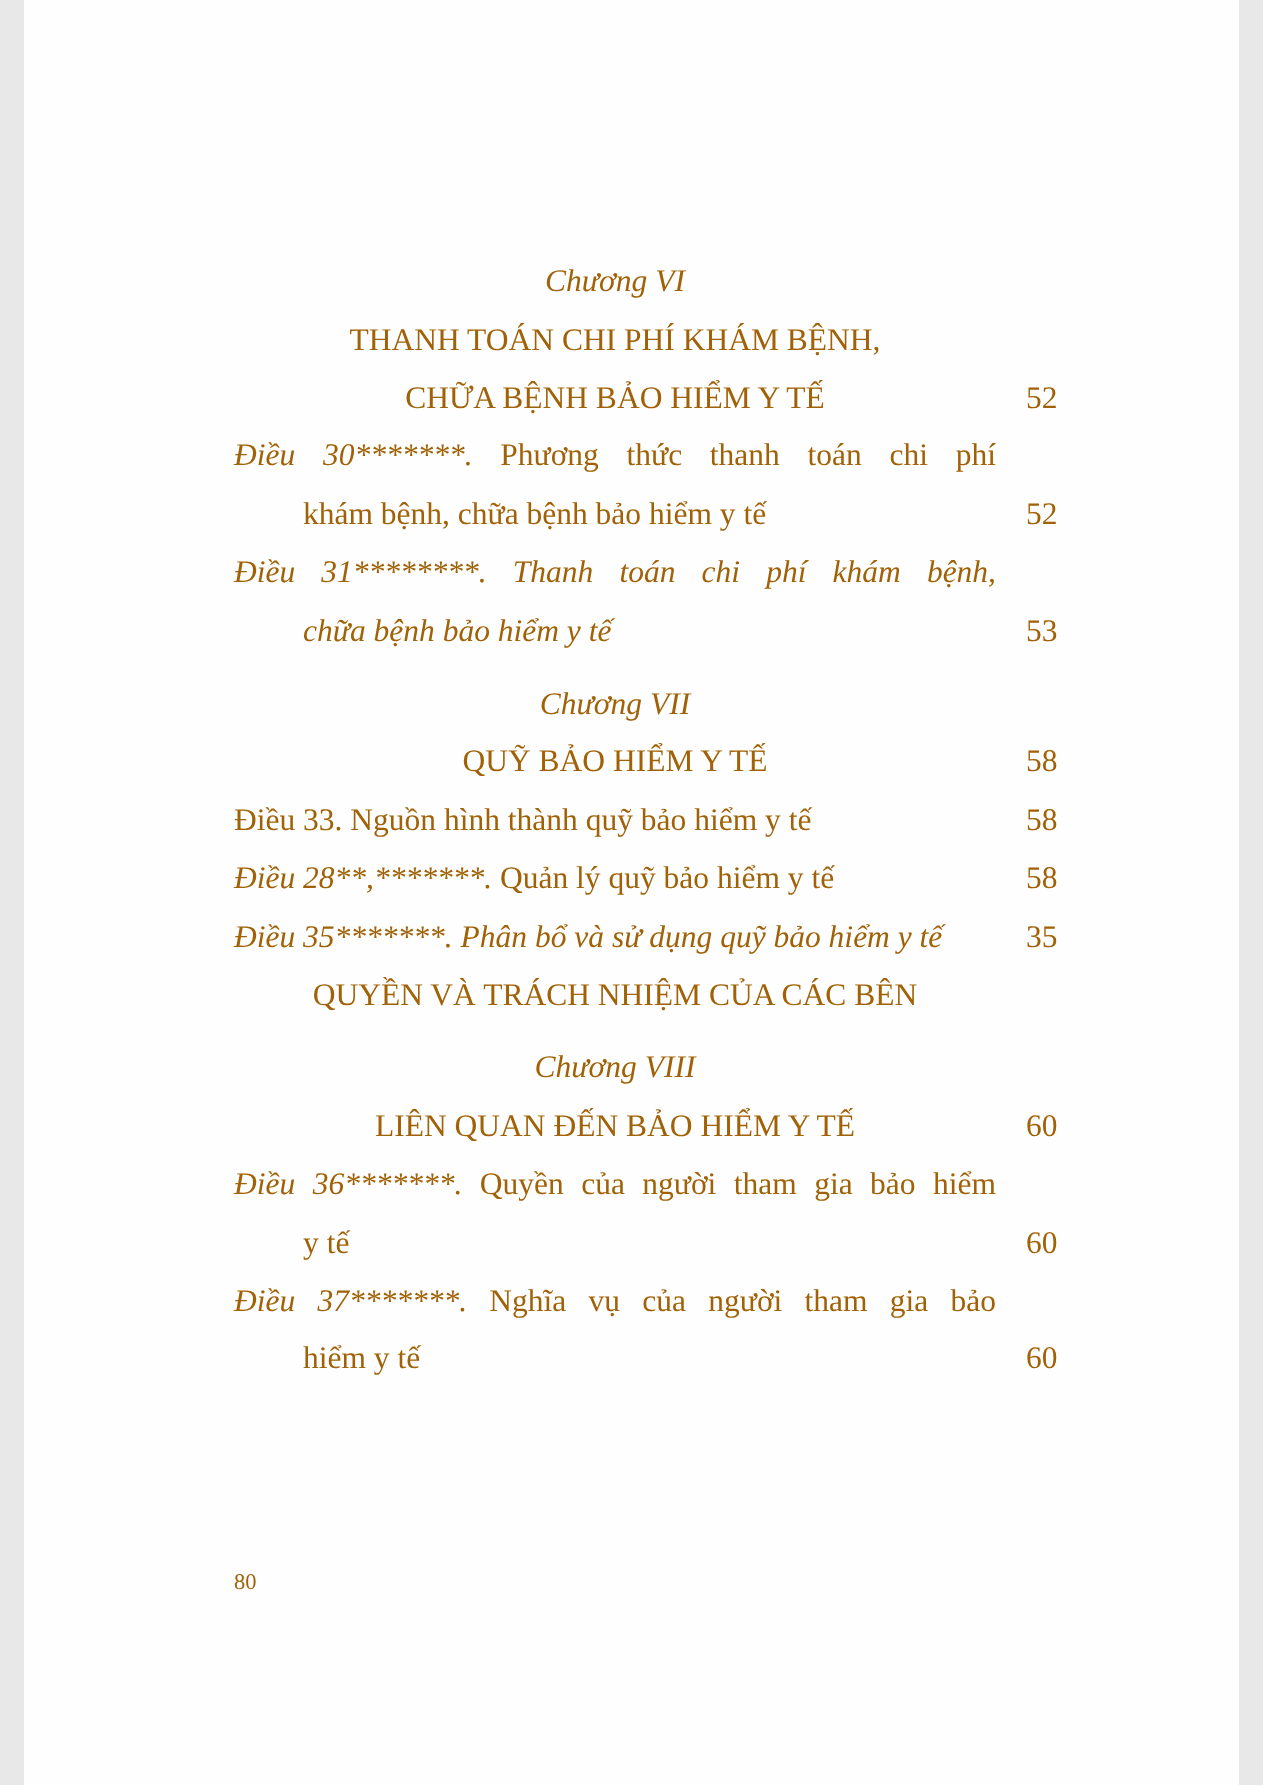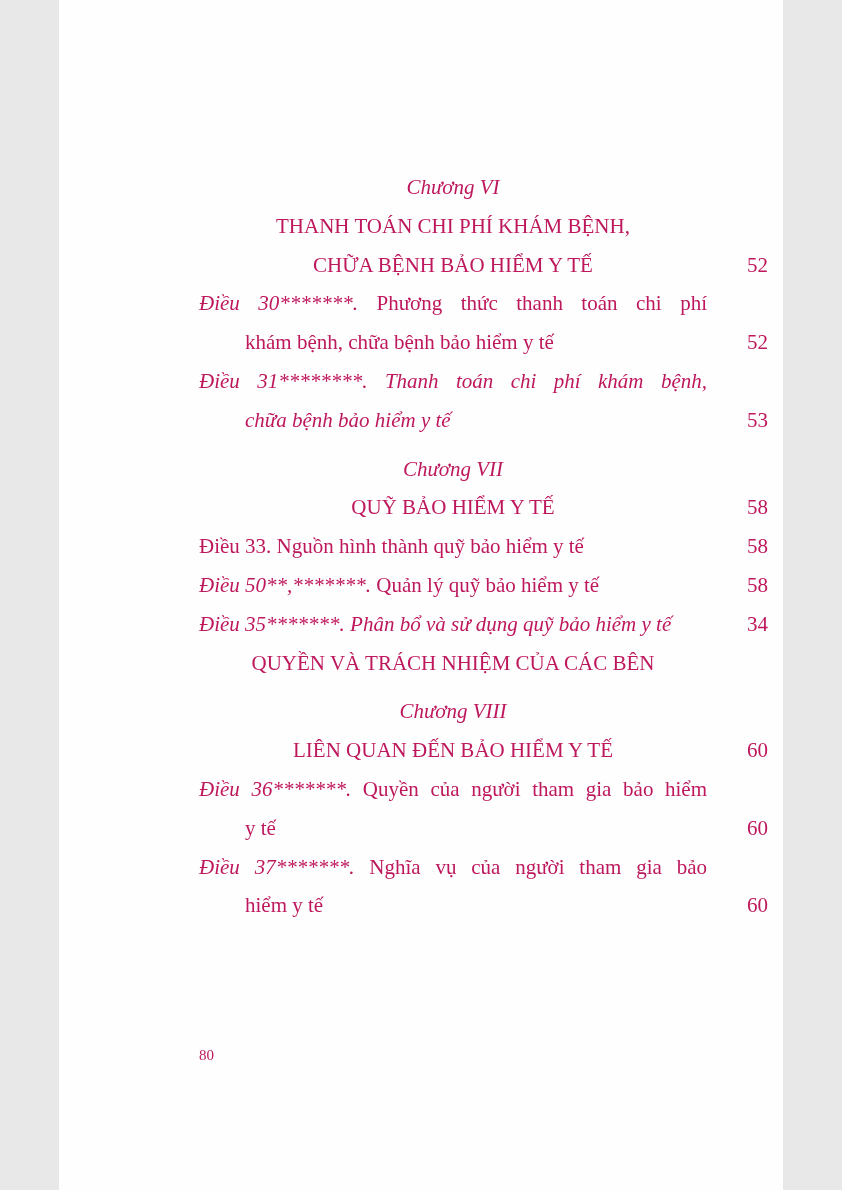--- a/index.html
+++ b/index.html
@@ -1,22 +1,22 @@
 <!DOCTYPE html>
 <html><head>
 <meta charset="utf-8">
 <style>
   html, body { margin: 0; padding: 0; background: #e8e8e8; }
   .page {
     position: relative;
-    width: 724px;
+    width: 810px;
     height: 1190px;
     margin: 0 auto;
     background: #fefefe;
-    color: #be185d;
+    color: #a16207;
     font-family: "Liberation Serif", "DejaVu Serif", serif;
     overflow: hidden;
   }
   .toc {
     position: absolute;
     left: 140px;
     top: 168px;
     width: 569px;
     font-size: 21px;
   }
@@ -30,21 +30,21 @@
   .toc-line.jline { text-align: justify; text-align-last: justify; }
   .toc-line.indent { padding-left: 46px; }
   .chapter-label { font-style: italic; }
   .section + .section .chapter-label { margin-top: 10px; }
   .seg.italic { font-style: italic; }
   .pagenum {
     position: absolute;
     right: 0;
     top: 0;
     width: 61px;
-    text-align: right;
+    text-align: center;
     font-style: normal;
     line-height: 38.8px;
   }
   .folio {
     position: absolute;
     left: 140px;
     top: 1042px;
     font-size: 15px;
     line-height: 26px;
   }
@@ -67,24 +67,24 @@
           <div class="toc-line indent"><span class="seg italic">chữa bệnh bảo hiểm y tế</span><span class="pagenum">53</span></div>
         </div>
       </div>
       <div class="section">
         <div class="toc-line center chapter-label"><span>Chương VII</span></div>
         <div class="toc-line center chapter-title"><span>QUỸ BẢO HIỂM Y TẾ</span><span class="pagenum">58</span></div>
         <div class="entry">
           <div class="toc-line"><span class="seg">Điều 33. Nguồn hình thành quỹ bảo hiểm y tế</span><span class="pagenum">58</span></div>
         </div>
         <div class="entry">
-          <div class="toc-line"><span class="seg italic">Điều 50**,*******.</span><span class="seg"> Quản lý quỹ bảo hiểm y tế</span><span class="pagenum">58</span></div>
+          <div class="toc-line"><span class="seg italic">Điều 28**,*******.</span><span class="seg"> Quản lý quỹ bảo hiểm y tế</span><span class="pagenum">58</span></div>
         </div>
         <div class="entry">
-          <div class="toc-line"><span class="seg italic">Điều 35*******. Phân bổ và sử dụng quỹ bảo hiểm y tế</span><span class="pagenum">34</span></div>
+          <div class="toc-line"><span class="seg italic">Điều 35*******. Phân bổ và sử dụng quỹ bảo hiểm y tế</span><span class="pagenum">35</span></div>
         </div>
       </div>
       <div class="section">
         <div class="toc-line center chapter-title"><span>QUYỀN VÀ TRÁCH NHIỆM CỦA CÁC BÊN</span></div>
         <div class="toc-line center chapter-label"><span>Chương VIII</span></div>
         <div class="toc-line center chapter-title"><span>LIÊN QUAN ĐẾN BẢO HIỂM Y TẾ</span><span class="pagenum">60</span></div>
         <div class="entry">
           <div class="toc-line jline"><span class="seg italic">Điều 36*******.</span><span class="seg"> Quyền của người tham gia bảo hiểm</span></div>
           <div class="toc-line indent"><span class="seg">y tế</span><span class="pagenum">60</span></div>
         </div>

